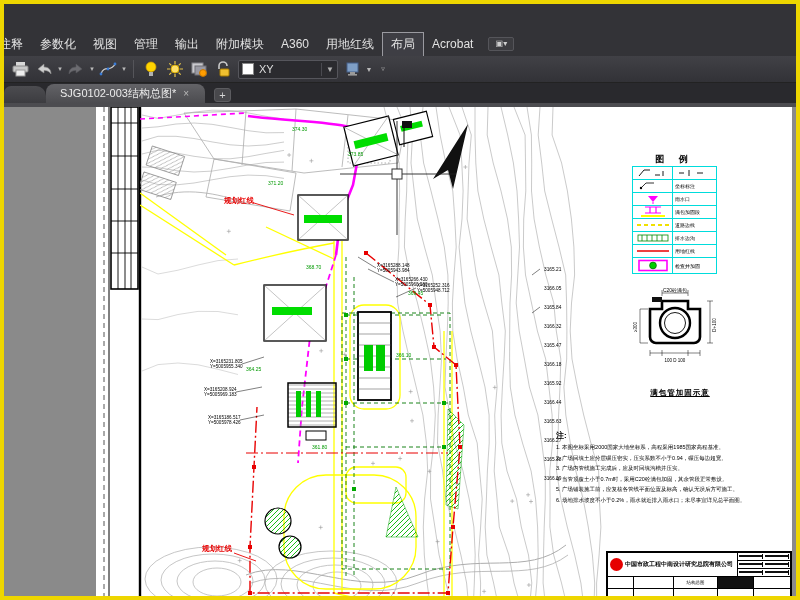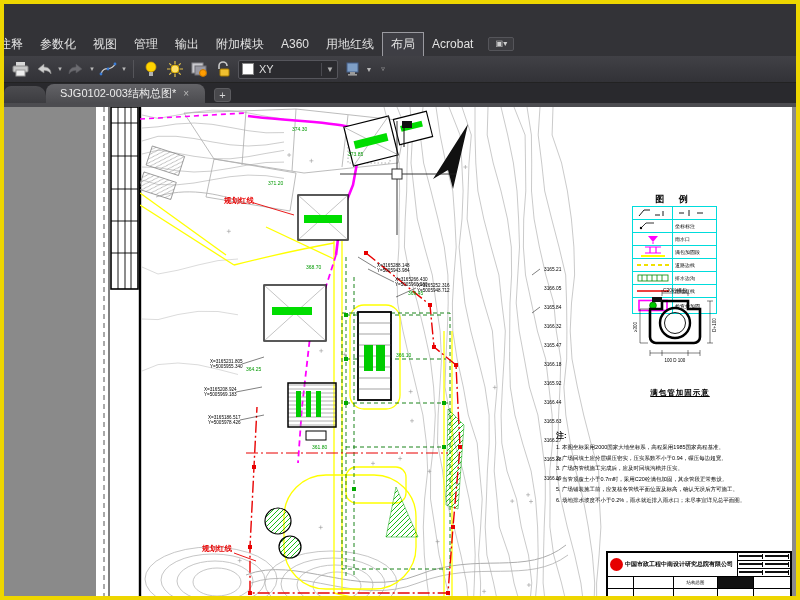--- a/index.html
+++ b/index.html
@@ -33,21 +33,21 @@
        display:flex;align-items:center;padding:0 16px 0 14px;margin-left:0;color:#ececec;font-size:11px;}
   .tab-close{margin-left:7px;color:#b9b9b9;font-size:10px;}
   .tab-new{width:17px;height:14px;background:#48484c;border:1px solid #5c5c60;border-radius:3px;
            color:#d6d6d6;font-size:11px;line-height:12px;text-align:center;margin-left:9px;margin-bottom:1px;}
   .tabstrip{height:4px;background:#4c4c50;}
   
   .viewport{position:relative;height:517px;background:#8a8a8a;}
   .paper{position:absolute;left:92px;top:0;width:696px;height:513px;background:#ffffff;}
   .planSVG{position:absolute;left:0;top:0;}
   
-  .legend{position:absolute;left:536px;top:46px;width:85px;margin-top:40px;}
+  .legend{position:absolute;left:536px;top:46px;width:85px;}
   .legend-title{font-size:9px;font-weight:bold;color:#000;text-align:center;letter-spacing:6px;height:13px;}
   .legend-table{border:1px solid #00dcdc;}
   .legend-row{display:flex;height:13px;border-bottom:1px solid #00dcdc;}
   .legend-row:last-child{border-bottom:none;}
   .legend-sym{width:40px;border-right:1px solid #00dcdc;display:flex;align-items:center;justify-content:center;}
   .legend-lab{flex:1;font-size:5px;color:#000;display:flex;align-items:center;padding-left:2px;}
   
   .detail{position:absolute;left:536px;top:180px;width:96px;}
   .detail-caption{font-size:7.5px;font-weight:bold;color:#000;text-align:center;
                   text-decoration:underline;letter-spacing:1px;margin-top:15px;}

